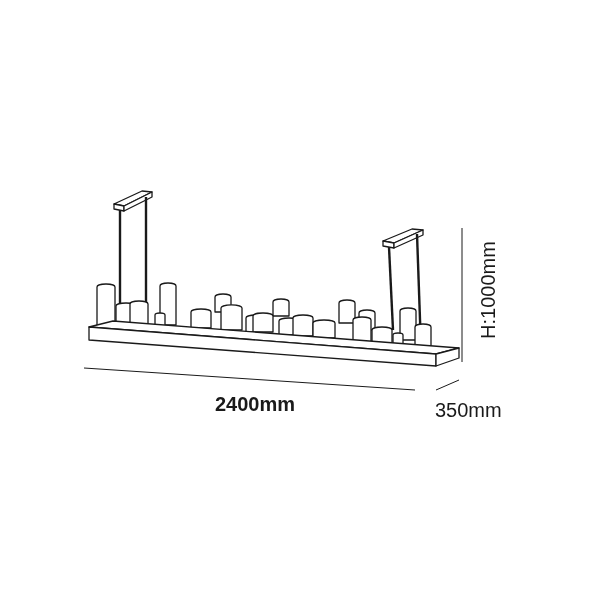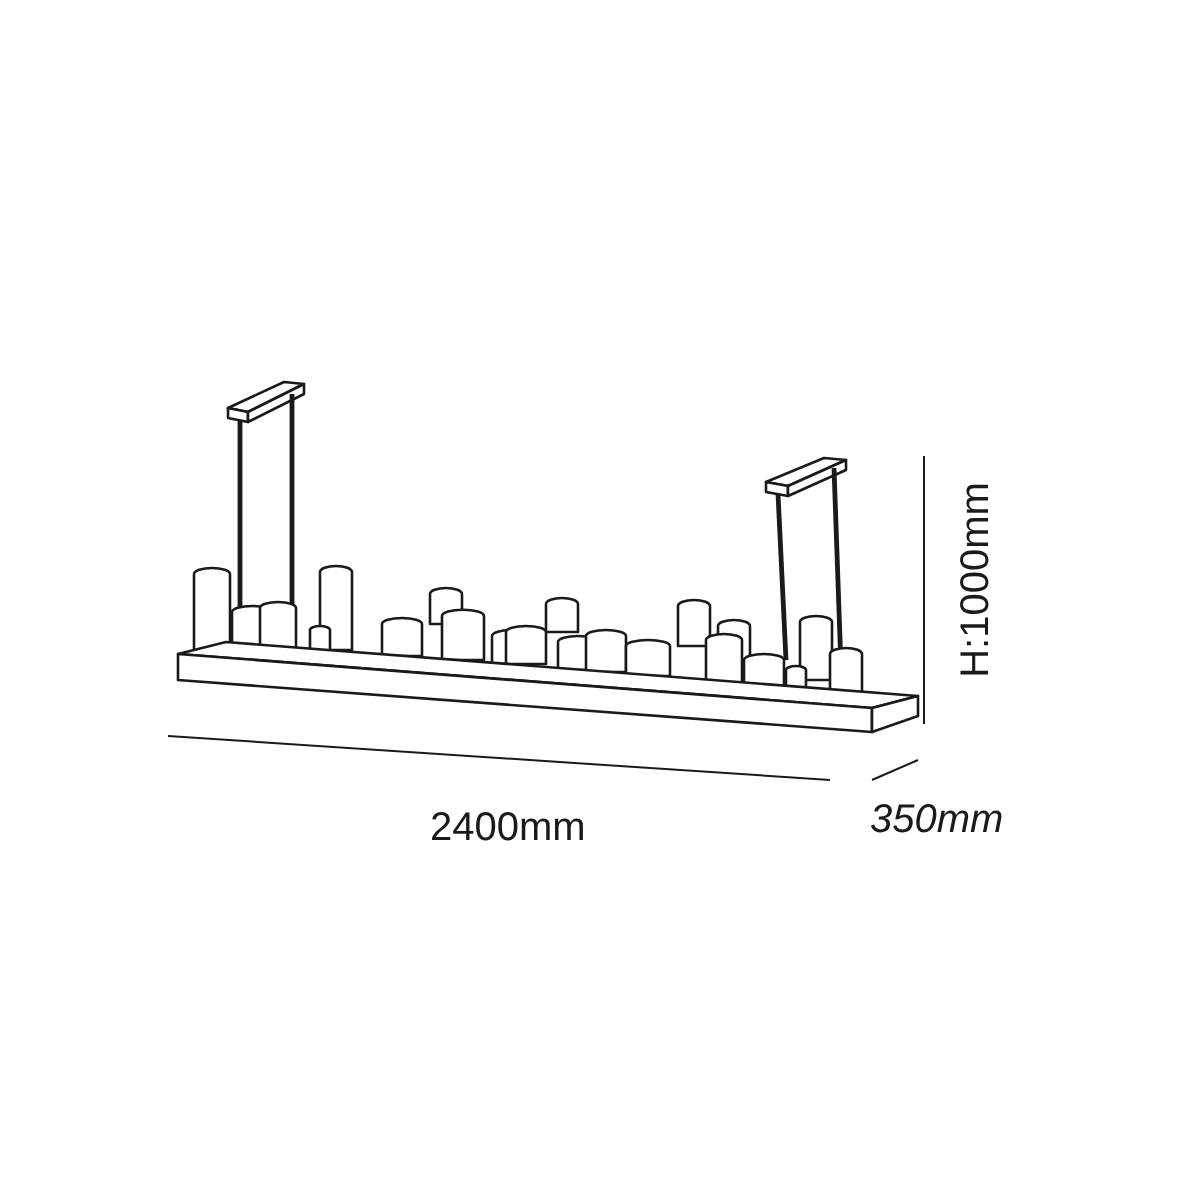--- a/index.html
+++ b/index.html
@@ -6,22 +6,22 @@
     body { width: 600px; height: 600px; overflow: hidden; position: relative; }
     #canvas { position: absolute; left: 0; top: 0; width: 600px; height: 600px; }
     .label {
       position: absolute;
       font-family: "Liberation Sans", "DejaVu Sans", sans-serif;
       color: #1a1a1a;
       font-size: 20px;
       white-space: nowrap;
       line-height: 1;
     }
-    #width-label { left: 215px; top: 404px; }
-    #depth-label { left: 435px; top: 400px; font-style: italic; }
+    #width-label { left: 215px; top: 394px; font-weight: bold; }
+    #depth-label { left: 435px; top: 400px; }
     #height-label {
       left: 488px; top: 290px;
       transform: translate(-50%, -50%) rotate(-90deg);
     }
   </style>
 </head>
 <body>
 
 <svg id="canvas" viewBox="0 0 600 600" xmlns="http://www.w3.org/2000/svg">
   <g fill="#ffffff" stroke="#1a1a1a" stroke-width="1.3" stroke-linejoin="round">

